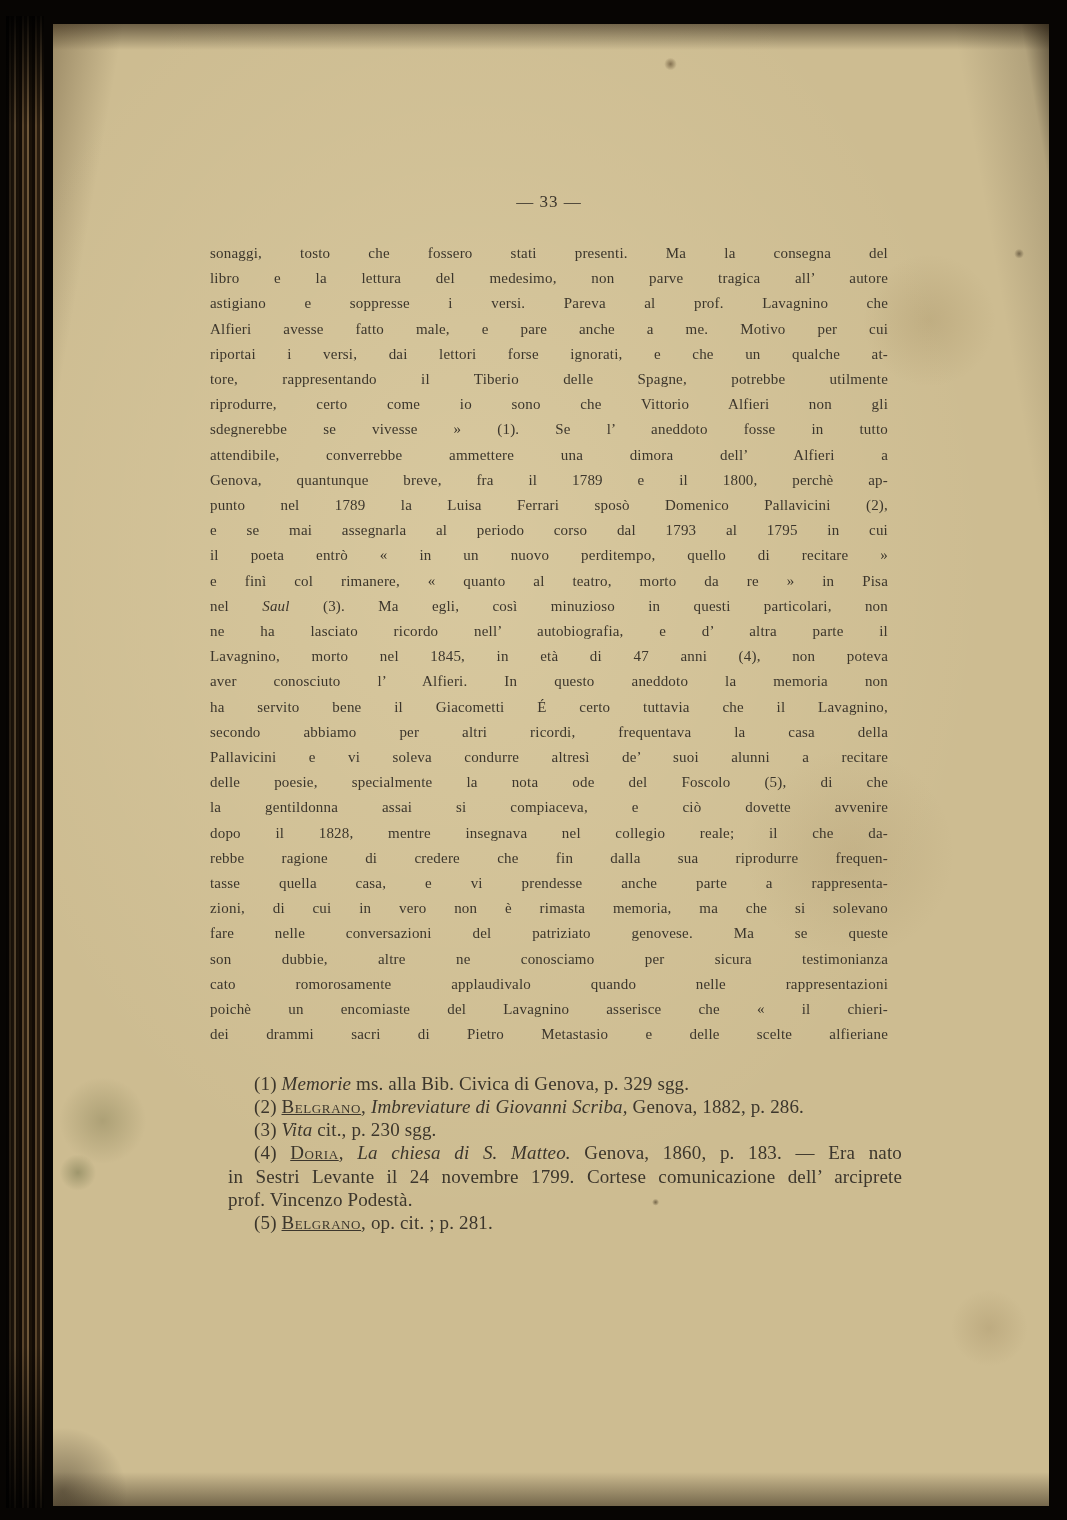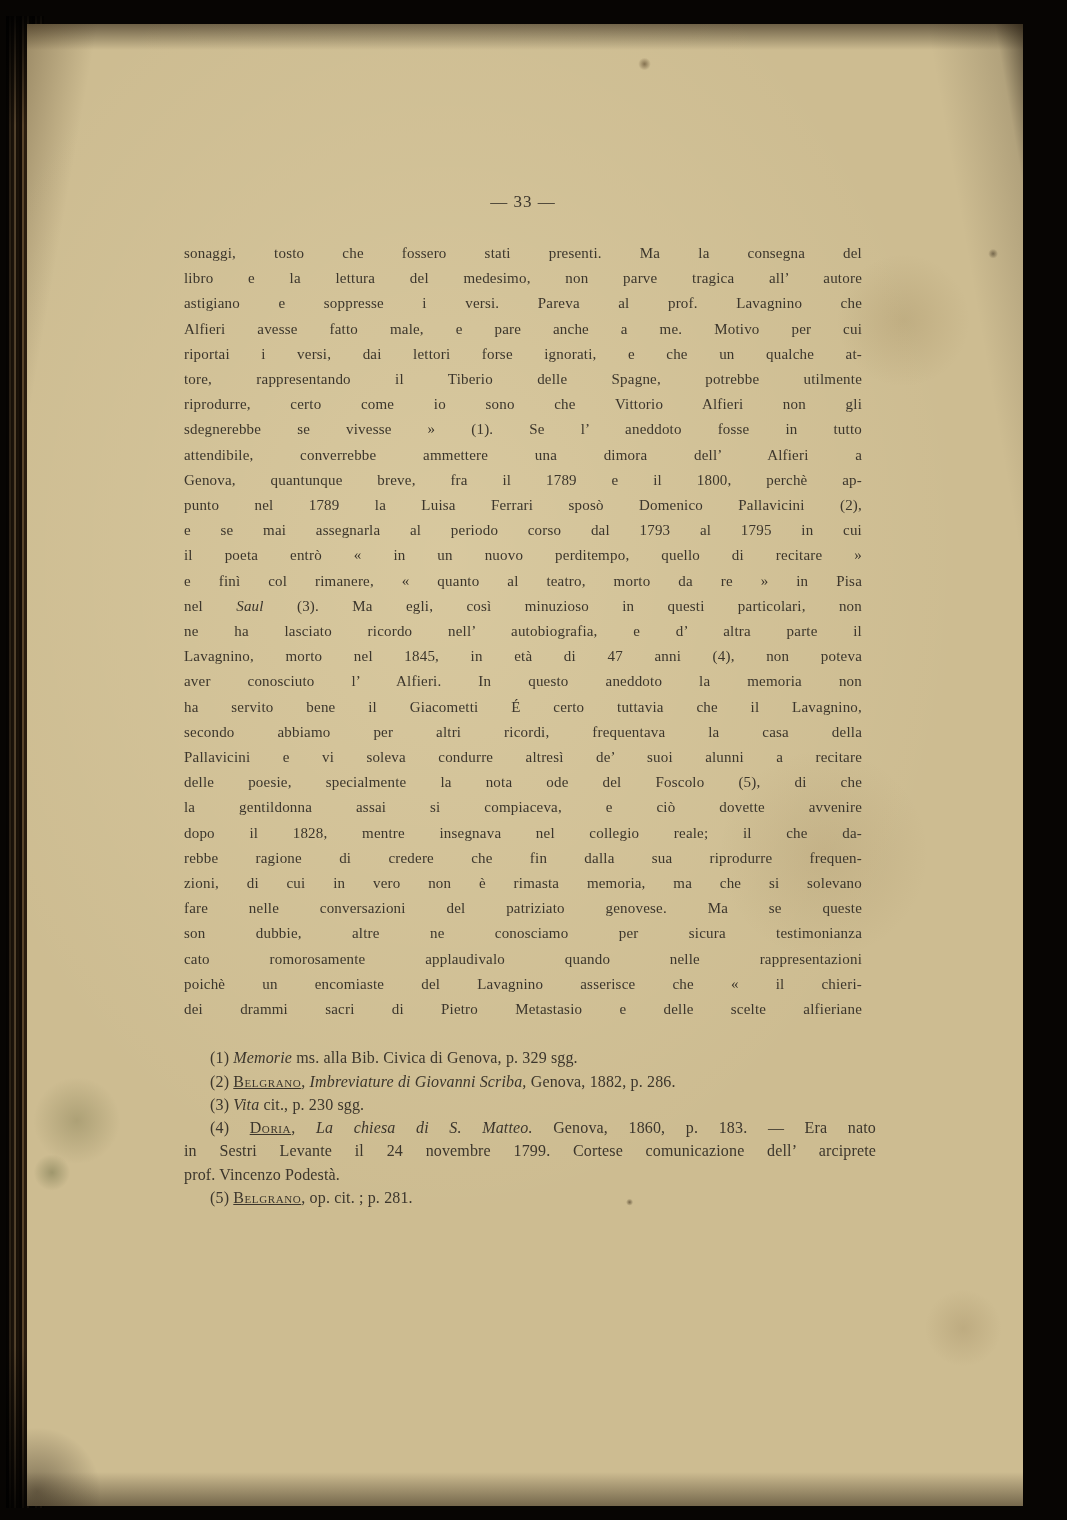--- a/index.html
+++ b/index.html
@@ -20,21 +20,21 @@
       linear-gradient(to right, rgba(0,0,0,.75), rgba(0,0,0,0) 14px),
       repeating-linear-gradient(90deg,
         #120b05 0px, #120b05 3px,
         #5a452b 3px, #5a452b 5px,
         #2a1d0f 5px, #2a1d0f 8px,
         #6f583a 8px, #6f583a 10px,
         #1c1309 10px, #1c1309 13px);
   }
   
   .page {
-    position:absolute; left:27px; top:24px; width:996px; height:1482px;
+    position:absolute; left:53px; top:24px; width:996px; height:1482px;
     background:
       radial-gradient(ellipse 720px 920px at 42% 36%, rgba(255,244,208,.22), rgba(255,244,208,0) 72%),
       linear-gradient(100deg, rgba(62,45,22,.34), rgba(62,45,22,0) 70px),
       linear-gradient(260deg, rgba(22,14,5,.6), rgba(22,14,5,.15) 28px, rgba(22,14,5,0) 95px),
       linear-gradient(180deg, rgba(30,20,8,.55), rgba(30,20,8,0) 26px),
       linear-gradient(0deg, rgba(30,20,8,.5), rgba(30,20,8,0) 34px),
       var(--paper, #cdbc91);
   }
   
   .stains {
@@ -62,23 +62,24 @@
   }
   .body-line {
     font-size:15px;
     line-height:25.2px;
     letter-spacing:.2px;
   }
   .just { text-align:justify; text-align-last:justify; }
   .indent { text-indent:26px; }
   .footnotes { margin-top:24px; width:692px; }
   .fn-line {
-    font-size:16px;
+    font-size:19px;
     line-height:23.3px;
     letter-spacing:.15px;
+    margin-left:18px;
   }
   .italic { font-style:italic; }
   .smallcaps { font-variant:small-caps; letter-spacing:.6px;text-decoration:underline; }
 </style>
 </head>
 <body>
 
 <div class="viewport">
   <div class="page-edges"></div>
   <div class="page">
@@ -104,20 +105,21 @@
           <div class="body-line just"><span>ne ha lasciato ricordo nell’ autobiografia, e d’ altra parte il</span></div>
           <div class="body-line just"><span>Lavagnino, morto nel 1845, in età di 47 anni (4), non poteva</span></div>
           <div class="body-line just"><span>aver conosciuto l’ Alfieri. In questo aneddoto la memoria non</span></div>
           <div class="body-line just"><span>ha servito bene il Giacometti É certo tuttavia che il Lavagnino,</span></div>
           <div class="body-line just"><span>secondo abbiamo per altri ricordi, frequentava la casa della</span></div>
           <div class="body-line just"><span>Pallavicini e vi soleva condurre altresì de’ suoi alunni a recitare</span></div>
           <div class="body-line just"><span>delle poesie, specialmente la nota ode del Foscolo (5), di che</span></div>
           <div class="body-line just"><span>la gentildonna assai si compiaceva, e ciò dovette avvenire</span></div>
           <div class="body-line just"><span>dopo il 1828, mentre insegnava nel collegio reale; il che da-</span></div>
           <div class="body-line just"><span>rebbe ragione di credere che fin dalla sua riprodurre frequen-</span></div>
+          <div class="body-line just"><span>tasse quella casa, e vi prendesse anche parte a rappresenta-</span></div>
           <div class="body-line just"><span>zioni, di cui in vero non è rimasta memoria, ma che si solevano</span></div>
           <div class="body-line just"><span>fare nelle conversazioni del patriziato genovese. Ma se queste</span></div>
           <div class="body-line just"><span>son dubbie, altre ne conosciamo per sicura testimonianza</span></div>
           <div class="body-line just"><span>cato romorosamente applaudivalo quando nelle rappresentazioni</span></div>
           <div class="body-line just"><span>poichè un encomiaste del Lavagnino asserisce che « il chieri-</span></div>
           <div class="body-line just"><span>dei drammi sacri di Pietro Metastasio e delle scelte alfieriane</span></div>
         </div>
       <div class="footnotes">
           <div class="fn-line indent"><span>(1) </span><span class="italic">Memorie</span><span> ms. alla Bib. Civica di Genova, p. 329 sgg.</span></div>
           <div class="fn-line indent"><span>(2) </span><span class="smallcaps">Belgrano</span><span>, </span><span class="italic">Imbreviature di Giovanni Scriba,</span><span> Genova, 1882, p. 286.</span></div>

